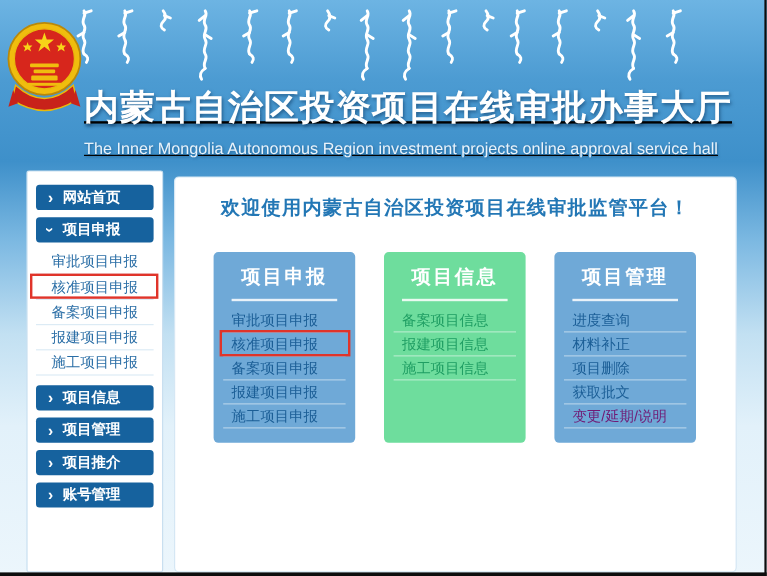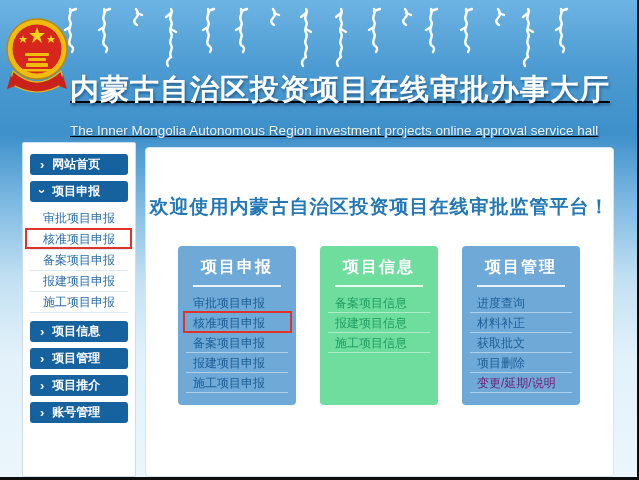--- a/index.html
+++ b/index.html
@@ -15,21 +15,21 @@
   
   .header { position:absolute; left:0; top:0; width:639px; height:142px; }
   .mongolian { position:absolute; left:62px; top:5px; }
   .emblem { position:absolute; left:5px; top:13px; }
   .titles { position:absolute; left:70px; top:70px; width:565px;text-decoration:underline; }
   .title-cn {
     color:#ffffff; font-size:29px; font-weight:bold; letter-spacing:1px;
     text-shadow:1px 2px 3px rgba(10,50,90,.55); white-space:nowrap;
   }
   .title-en {
-    color:#e9f3fb; font-size:13.5px; margin-top:13px; white-space:nowrap;
+    color:#e9f3fb; font-size:13.5px; margin-top:6px; white-space:nowrap;
     text-shadow:1px 1px 2px rgba(10,50,90,.4);
   }
 
   
   .sidebar {
     position:absolute; left:22px; top:142px; width:114px; height:335px;
     background:#ffffff; border:1px solid #c9dff0; border-radius:2px;
     padding:11px 7px 0 7px;
   }
   .side-btn {
@@ -48,22 +48,22 @@
     content:""; position:absolute; left:-5px; right:-4px; top:-1px; bottom:0;
     border:2px solid #e0342a; pointer-events:none;
   }
 
   
   .main {
     position:absolute; left:145px; top:147px; width:469px; height:330px;
     background:#ffffff; border:1px solid #d5e7f4; border-radius:4px;
   }
   .welcome {
-    margin-top:46px; text-align:center; color:#2377b5;
-    font-size:19px; font-weight:bold; letter-spacing:1px;
+    margin-top:15px; text-align:center; color:#2377b5;
+    font-size:16px; font-weight:bold; letter-spacing:1px;
   }
   .cards { display:flex; gap:24px; padding-left:32px; margin-top:26px; }
   .card { width:118px; height:159px; border-radius:4px; }
   .card-blue { background:#6fa9d7; }
   .card-green { background:#6edd9d; }
   .card-title {
     padding-top:11px; text-align:center; color:#fff;
     font-size:16px; font-weight:bold; letter-spacing:2px;
   }
   .card-rule { height:2px; background:rgba(255,255,255,.85); margin:7px 15px 6px 15px; }
@@ -208,22 +208,22 @@
         <div class="card-item">备案项目信息</div>
         <div class="card-item">报建项目信息</div>
         <div class="card-item">施工项目信息</div>
       </div>
 
       <div class="card card-blue">
         <div class="card-title">项目管理</div>
         <div class="card-rule"></div>
         <div class="card-item">进度查询</div>
         <div class="card-item">材料补正</div>
+        <div class="card-item">项目删除</div>
         <div class="card-item">获取批文</div>
-        <div class="card-item">项目删除</div>
         <div class="card-item accent">变更/延期/说明</div>
       </div>
 
     </div>
   </main>
 
   <div class="border-right"></div>
   <div class="border-bottom"></div>
 </div>
 

